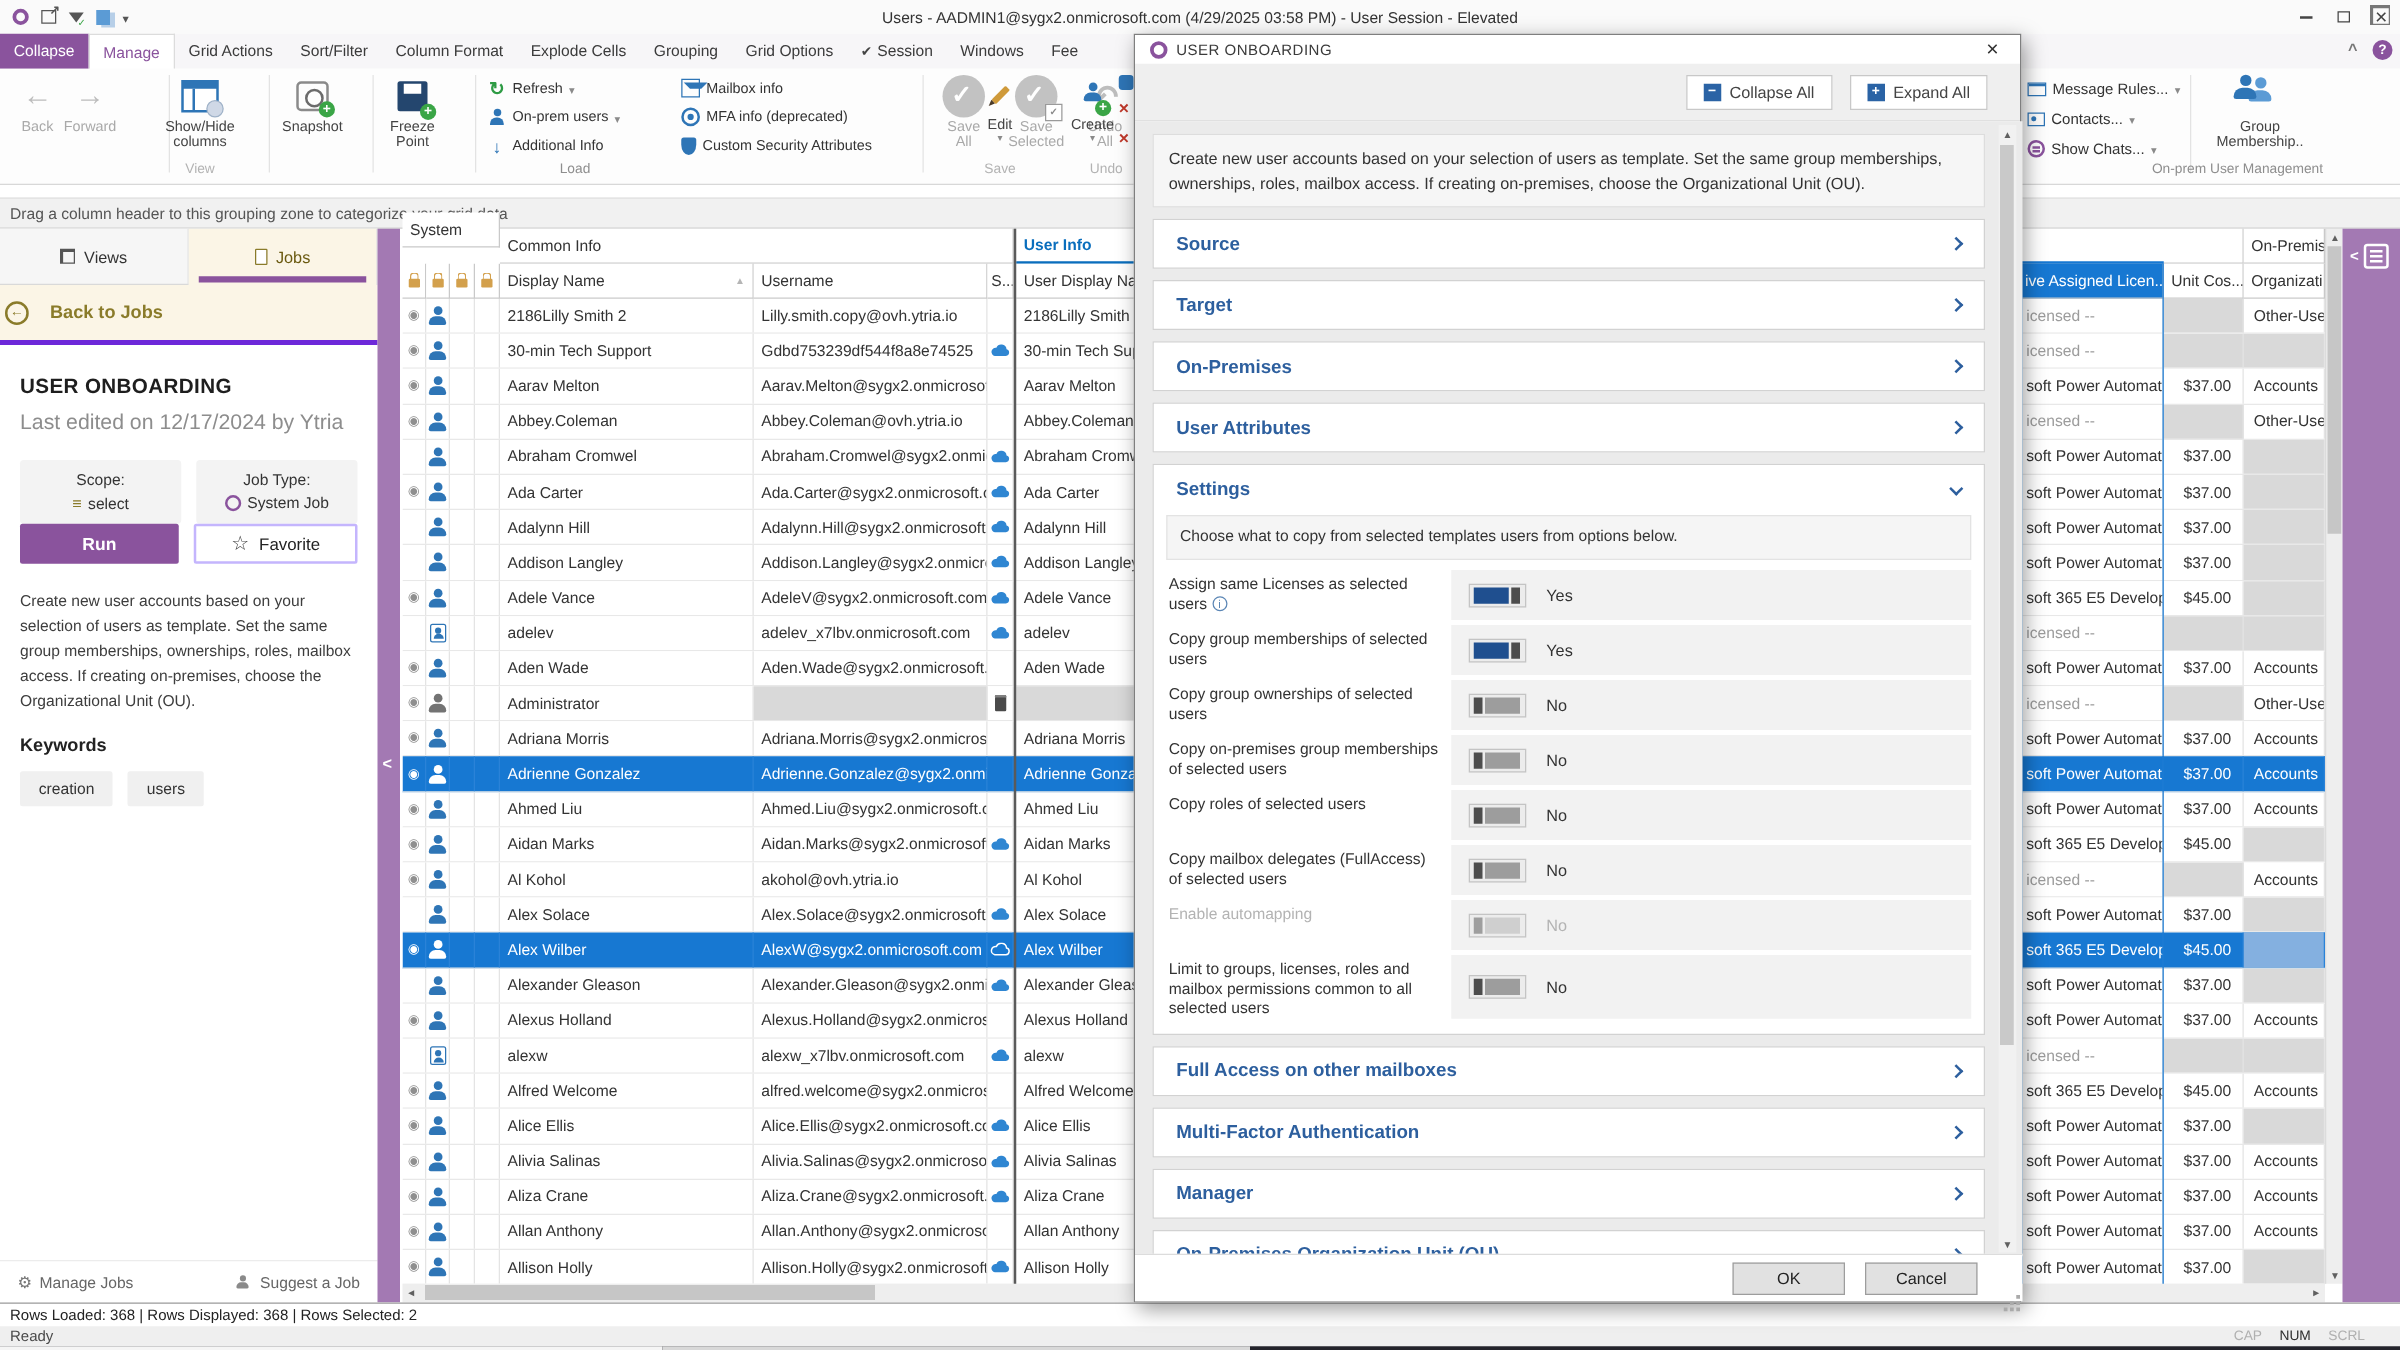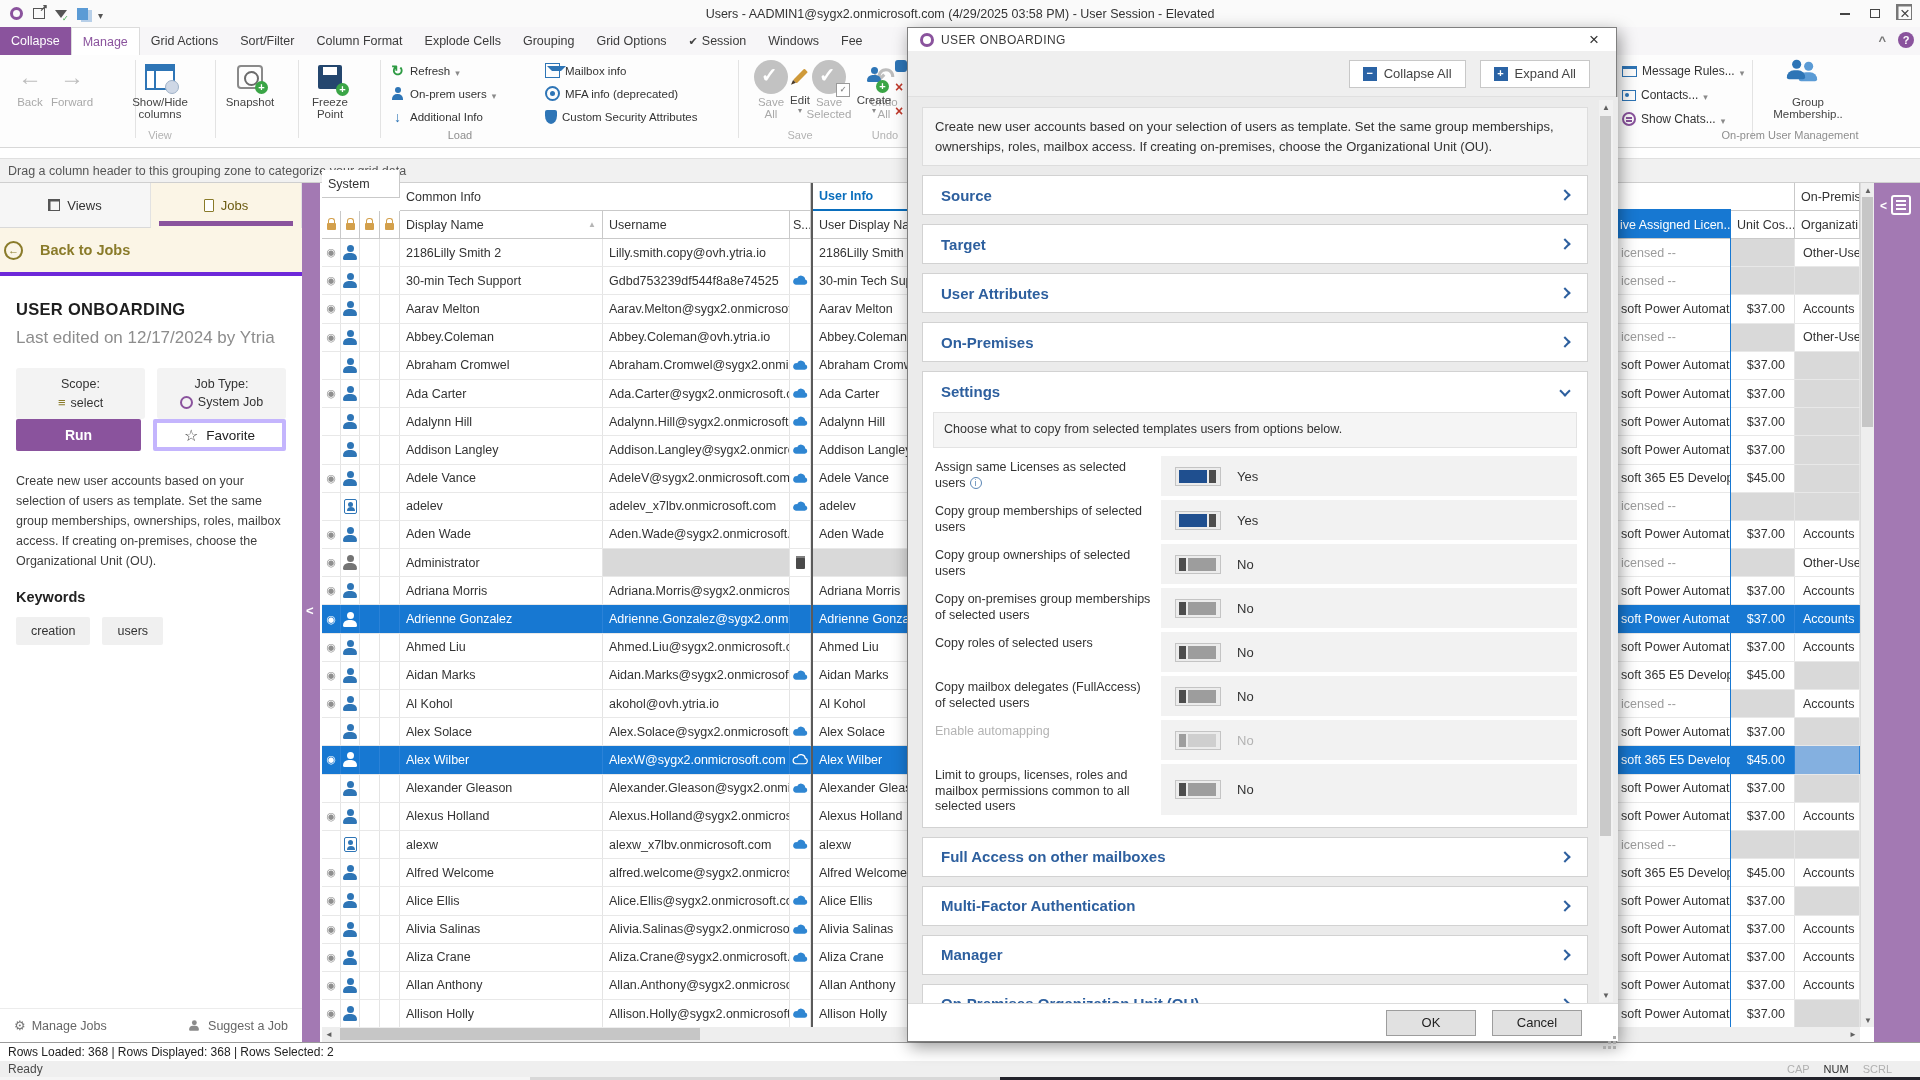--- a/index.html
+++ b/index.html
@@ -111,21 +111,21 @@
 #sbody{padding:14px 16px 0 16px}
 #jobtitle{font-size:16.5px;font-weight:bold;color:#1e1e1e;letter-spacing:.3px;margin-top:10px}
 #jobsub{font-size:17px;color:#8d8d8d;margin:9px 0 20px}
 #infoboxes{display:flex;gap:12px}
 .ibox{flex:1;background:#f3f3f3;border-radius:3px;text-align:center;padding:9px 4px;font-size:12.5px;color:#333}
 .ibox .v{margin-top:4px;display:flex;align-items:center;justify-content:center;gap:5px}
 .ic-list::before{content:"\2261";color:#8a7b2a;font-size:13px}
 .ic-purp{width:13px;height:13px;border:2.5px solid #8a539d;border-radius:50%;display:inline-block}
 #sbtns{display:flex;gap:12px;}
 #runbtn{flex:1;height:32px;background:#8a539d;color:#fff;font-size:14px;font-weight:bold;display:flex;align-items:center;justify-content:center;border-radius:2px}
-#favbtn{flex:1;height:32px;background:#fff;border:4px solid #c4b5fd;border-radius:2px;display:flex;align-items:center;justify-content:center;gap:8px;font-size:13.5px;color:#222}
+#favbtn{flex:1;height:32px;background:#fff;border:2px solid #c4b5fd;border-radius:2px;display:flex;align-items:center;justify-content:center;gap:8px;font-size:13.5px;color:#222}
 .ic-star::before{content:"\2606";font-size:16px;color:#444}
 #sdesc{margin-top:20px;font-size:12.5px;color:#3d3d3d;line-height:1.6}
 #kwh{font-size:14.5px;font-weight:bold;color:#222;margin-top:18px}
 #kwtags{display:flex;gap:12px;margin-top:12px}
 .tag{background:#f0f0f0;border-radius:2px;padding:7px 15px;font-size:12.5px;color:#333}
 #sfoot{position:absolute;left:0;bottom:0;width:100%;height:34px;border-top:1px solid #ececec;display:flex;align-items:center;justify-content:space-between;padding:0 14px;font-size:12.5px;color:#666}
 .sfitem{display:flex;align-items:center;gap:6px}
 .ic-gear::before{content:"\2699";font-size:13px;color:#777}
 .pi.small{transform:scale(.7)}
 .pi.gray::before,.pi.gray::after{background:#8a8a8a}
@@ -1295,26 +1295,26 @@
           <span class="slbl">Source</span>
           <span class="chr"></span>
         </div>
 
         <div class="secbox">
           <span class="slbl">Target</span>
           <span class="chr"></span>
         </div>
 
         <div class="secbox">
-          <span class="slbl">User Attributes</span>
+          <span class="slbl">On-Premises</span>
           <span class="chr"></span>
         </div>
 
         <div class="secbox">
-          <span class="slbl">On-Premises</span>
+          <span class="slbl">User Attributes</span>
           <span class="chr"></span>
         </div>
       </div>
     <div id="setbox">
       <div id="sethead">
         <span class="slbl">Settings</span>
         <span class="chr down" style="margin-left:auto"></span>
       </div>
       <div id="setbody">
         <div id="sethint">Choose what to copy from selected templates users from options below.</div>

